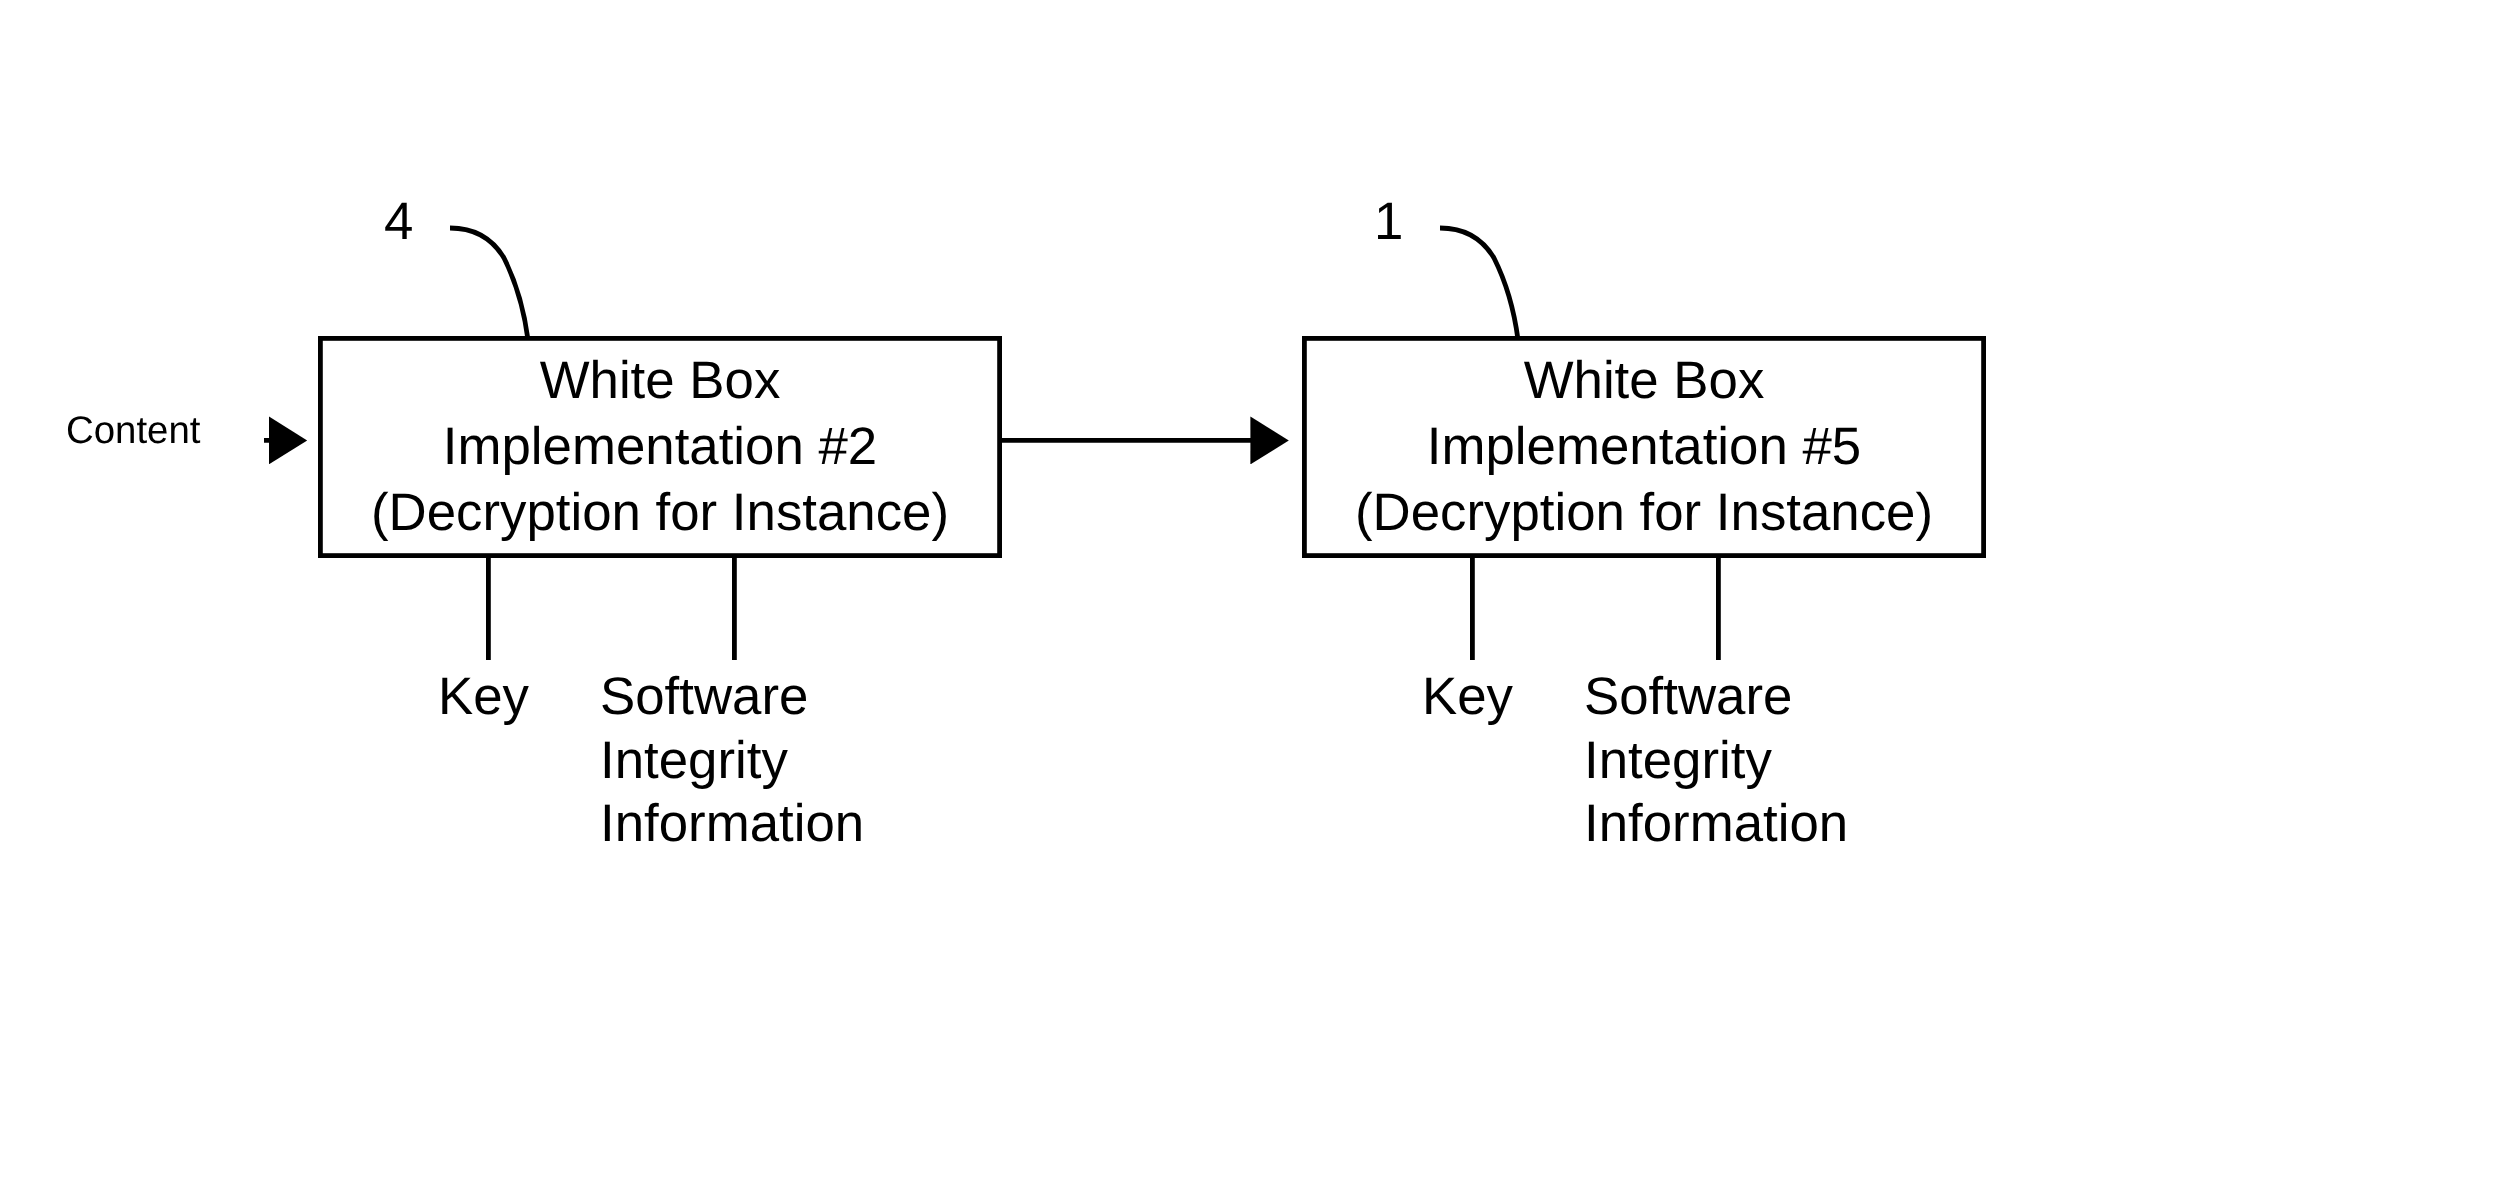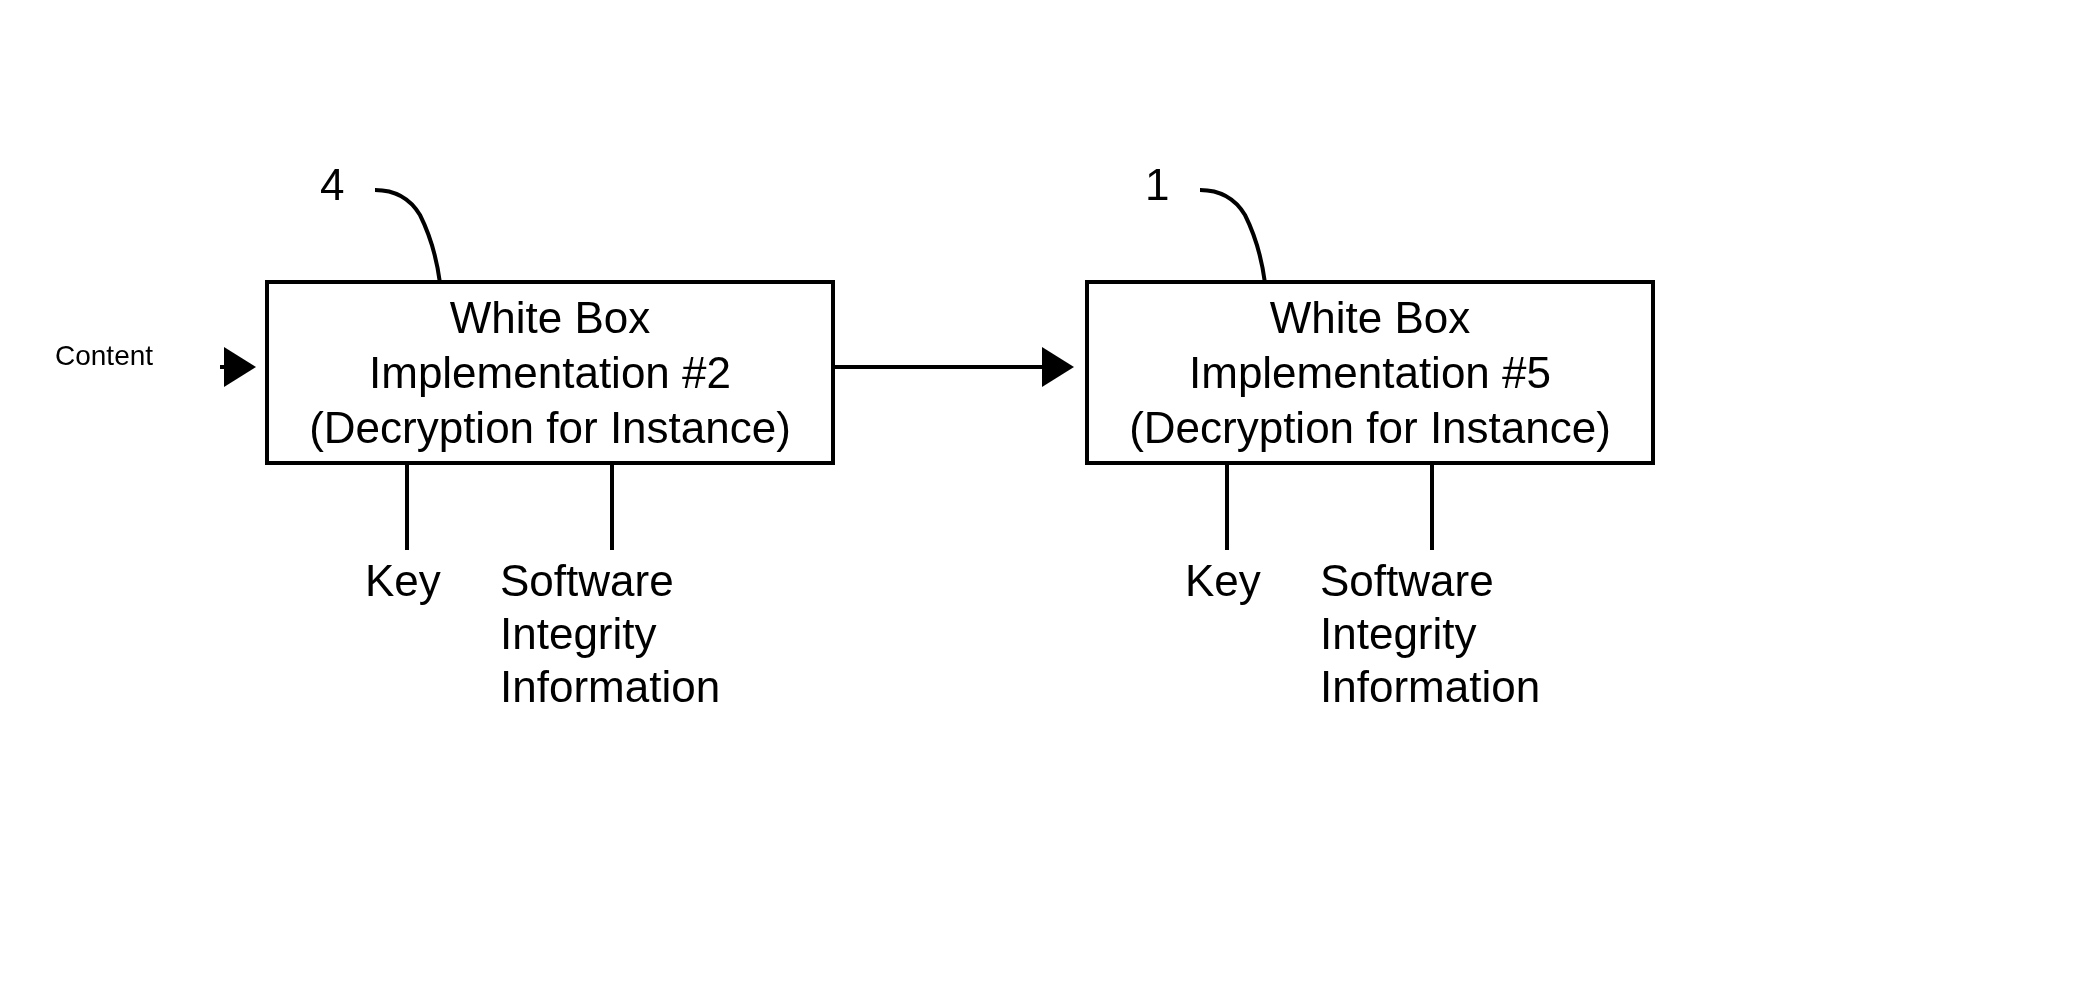--- a/index.html
+++ b/index.html
@@ -36,21 +36,21 @@
       line-height: 1.25;
     }
     .label {
       position: absolute;
       font-size: 44px;
       text-align: left;
       line-height: 1.2;
     }
     .input-label {
       position: absolute;
-      font-size: 28px;
+      font-size: 32px;
     }
     .ref-num {
       position: absolute;
       font-size: 44px;
     }
     svg {
       position: absolute;
       overflow: visible;
     }
   </style>

